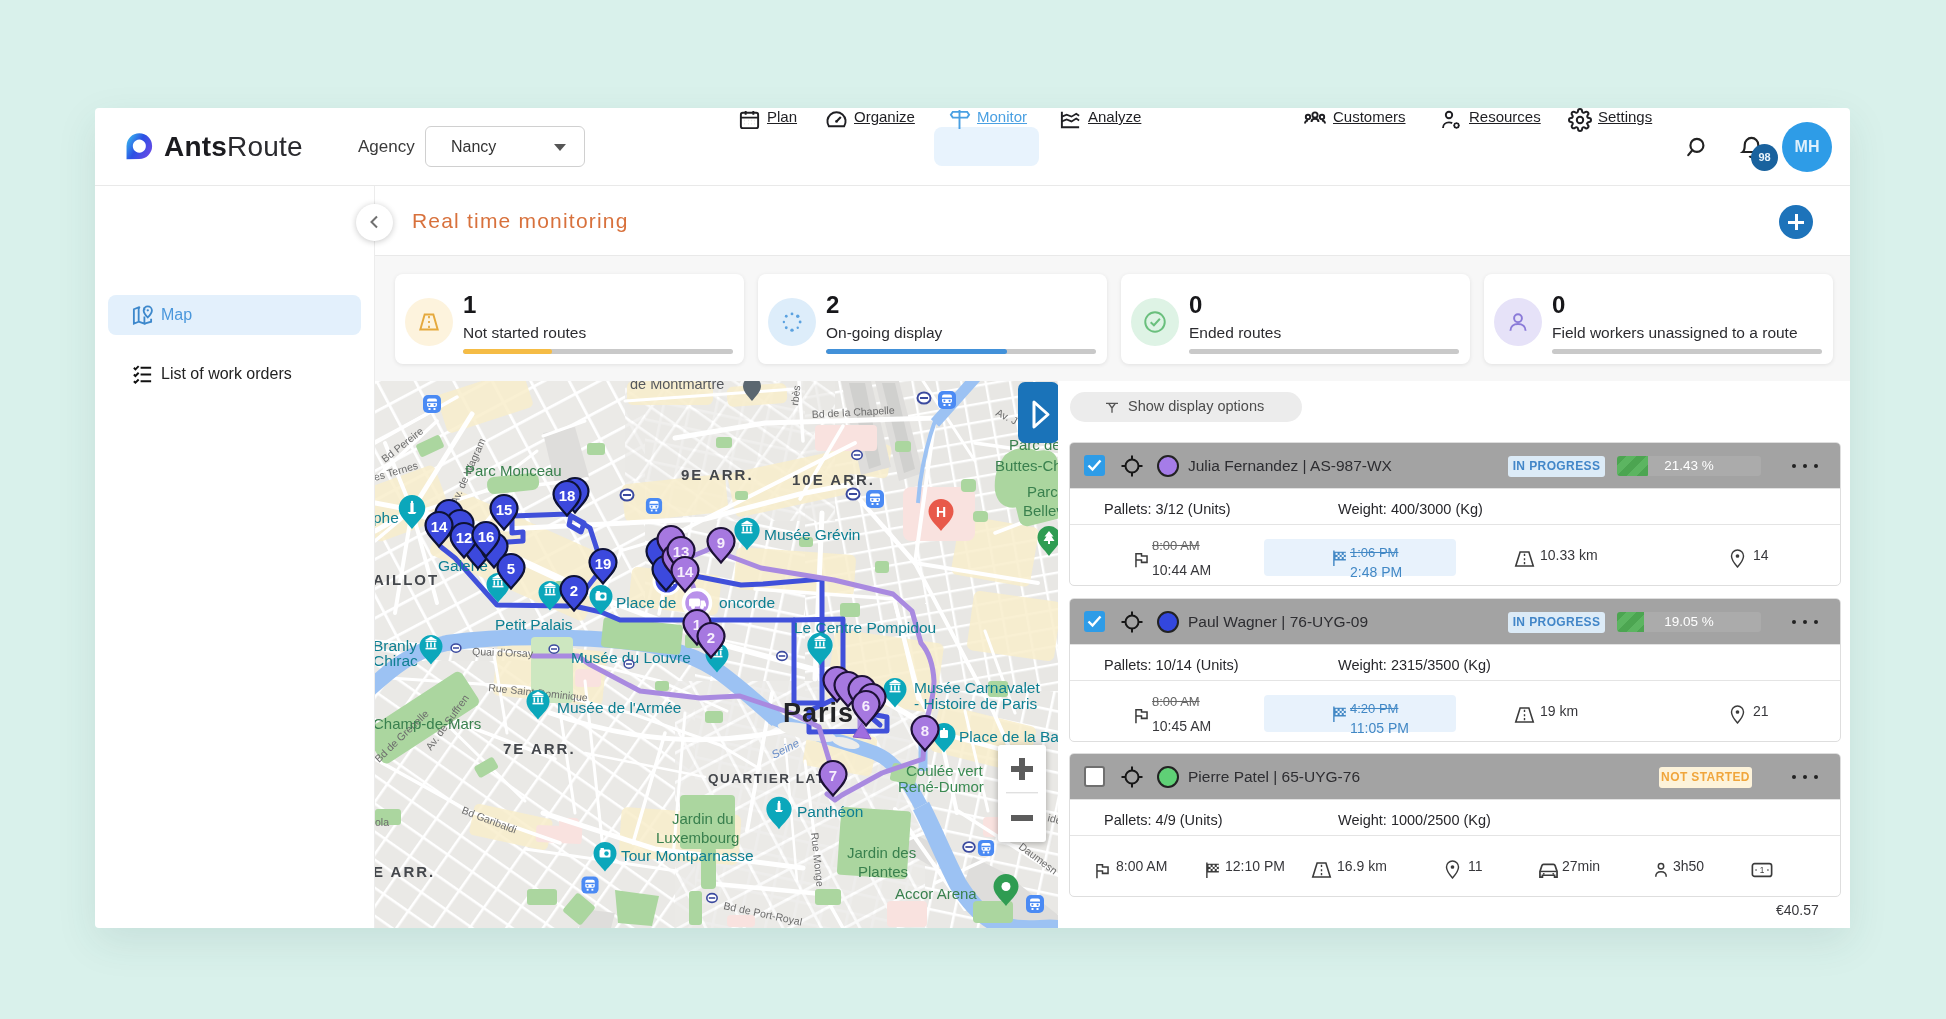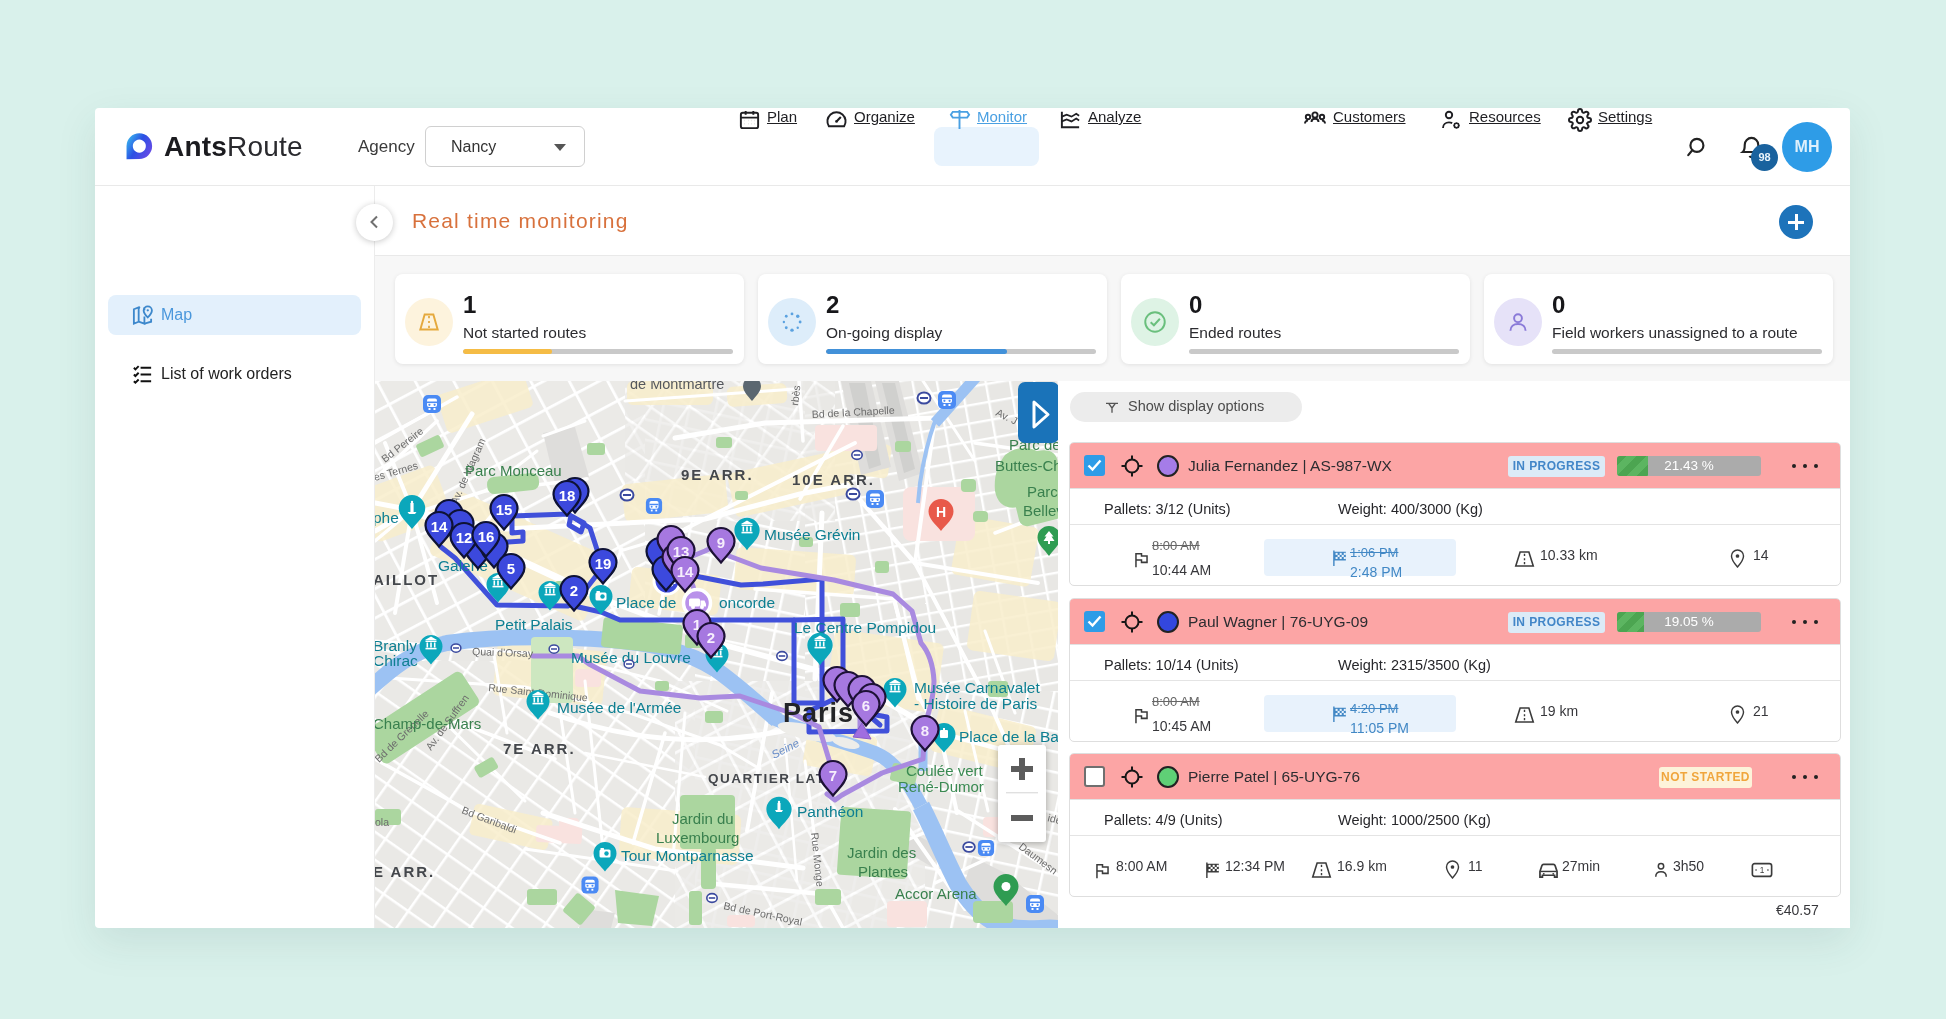--- a/index.html
+++ b/index.html
@@ -47,21 +47,21 @@
 .slabel { position:absolute; left:68px; top:50px; font-size:15.5px; color:#2c2c30; }
 .sbar { position:absolute; left:68px; top:75px; right:11px; height:5px; border-radius:3px; background:#c9c9c9; overflow:hidden; }
 .sbar i { display:block; height:5px; border-radius:3px; }
 
 .maparea { position:absolute; left:0; top:195px; width:683px; height:547px; background:#eceae5; }
 .panel { position:absolute; left:683px; top:195px; right:0; height:547px; background:#fff; }
 .showopt { position:absolute; left:12px; top:11px; width:232px; height:30px; background:#ececec; border-radius:15px; color:#4c4c4c; font-size:14.5px; }
 .showopt svg { position:absolute; left:34px; top:8px; }
 .showopt span { position:absolute; left:58px; top:6px; }
 .dcard { position:absolute; left:11px; width:772px; height:144px; background:#fff; border:1px solid #dedede; border-radius:5px; }
-.dhead { position:absolute; left:0; top:0; right:0; height:46px; background:#fca5a5; border-bottom:1px solid #e2e2e2; border-radius:4px 4px 0 0; }
+.dhead { position:absolute; left:0; top:0; right:0; height:46px; background:#a3a3a3; border-bottom:1px solid #e2e2e2; border-radius:4px 4px 0 0; }
 .cbx { position:absolute; left:14px; top:12px; width:21px; height:21px; border-radius:3px; }
 .cbx.on { background:#2e9ce7; }
 .cbx.on svg { position:absolute; left:3px; top:4px; }
 .cbx.off { background:#fff; border:2px solid #6f6f6f; }
 .dname { position:absolute; left:118px; top:0; line-height:45px; font-size:15.5px; color:#2d2d31; }
 .crosshair { position:absolute; left:50px; top:11px; }
 .dcircle { position:absolute; left:87px; top:12px; width:22px; height:22px; border-radius:50%; border:2px solid #222; }
 .dbadge { position:absolute; top:13px; height:21px; border-radius:3px; font-size:12px; font-weight:bold; letter-spacing:0.4px; text-align:center; line-height:21px; }
 .bprog { left:438px; width:97px; background:#dcebf7; color:#4286c8; }
 .bnot { left:589px; width:93px; background:#fdf3da; color:#f0a63c; }
@@ -943,21 +943,21 @@
                 <rect x="7" y="5.5" width="2.6" height="2.6"></rect>
                 <rect x="12.2" y="5.5" width="2.6" height="2.6"></rect>
                 <rect x="17.4" y="5.5" width="2.6" height="2.6"></rect>
                 <rect x="9.6" y="8.1" width="2.6" height="2.6"></rect>
                 <rect x="14.8" y="8.1" width="2.6" height="2.6"></rect>
                 <rect x="7" y="10.7" width="2.6" height="2.6"></rect>
                 <rect x="12.2" y="10.7" width="2.6" height="2.6"></rect>
                 <rect x="17.4" y="10.7" width="2.6" height="2.6"></rect>
               </g>
             </svg>
-          <div class="t3" style="left:155px;top:22px;">12:34 PM</div>
+          <div class="t3" style="left:155px;top:22px;">12:10 PM</div>
           <svg class="ic" style="left:241px;top:25px;" width="21" height="18" viewBox="0 0 24 20" fill="none" stroke="#3b3b3b" stroke-width="1.8">
               <path d="M7 2 L17 2 L22 18 L2 18 Z"></path>
               <path d="M12 4 v2.5 M12 9 v2.5 M12 13.5 v2.5" stroke-width="1.6"></path>
             </svg>
           <div class="t3" style="left:267px;top:22px;">16.9 km</div>
           <svg class="ic" style="left:374px;top:23px;" width="17" height="21" viewBox="0 0 24 28" fill="none" stroke="#3b3b3b" stroke-width="2">
               <path d="M12 2 a8.5 8.5 0 0 1 8.5 8.5 C20.5 16.5 12 26 12 26 S3.5 16.5 3.5 10.5 A8.5 8.5 0 0 1 12 2 Z"></path>
               <circle cx="12" cy="10.5" r="2.6" fill="#3b3b3b" stroke="none"></circle>
             </svg>
           <div class="t3" style="left:398px;top:22px;">11</div>

